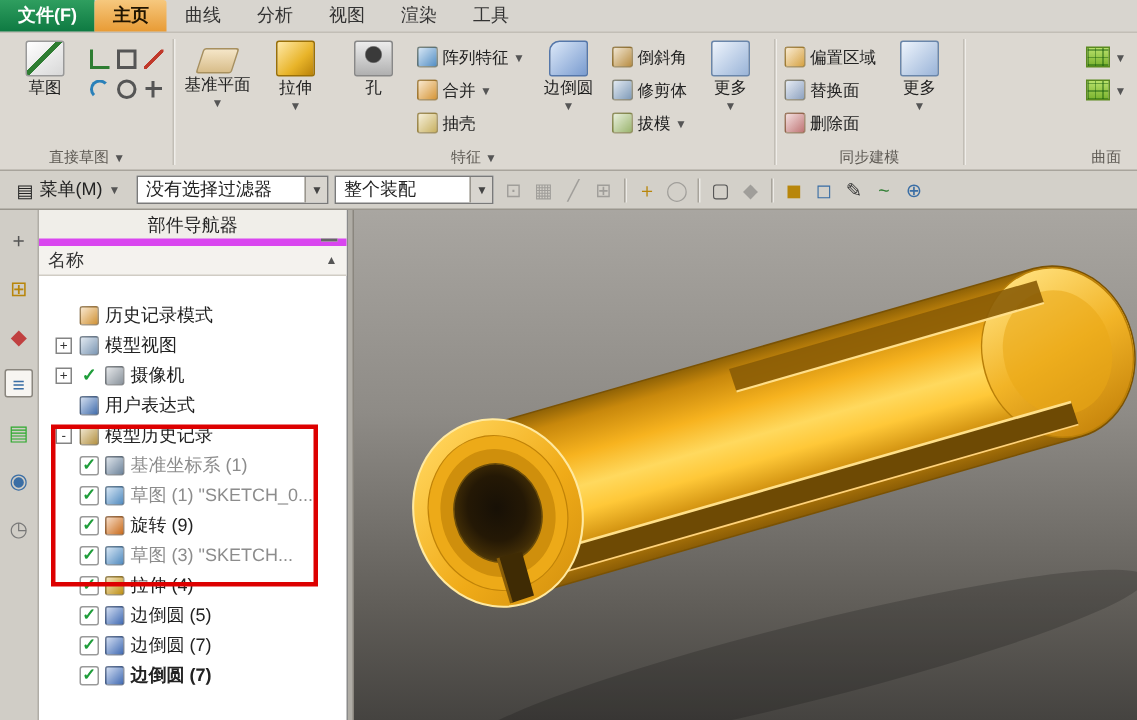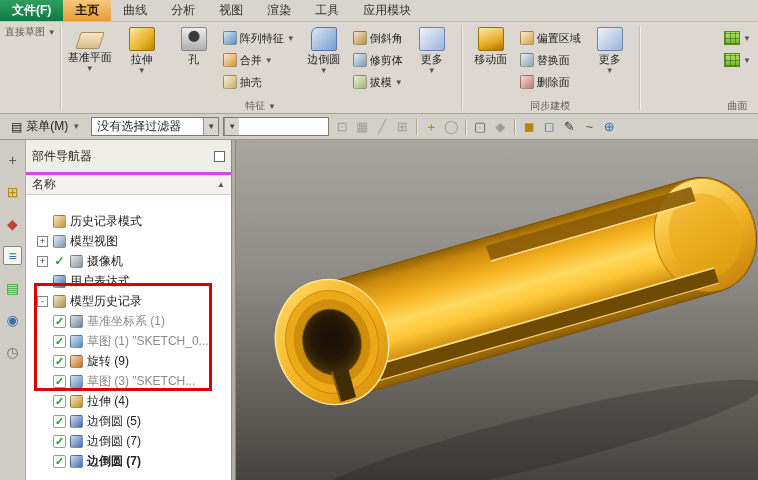--- a/index.html
+++ b/index.html
@@ -67,21 +67,21 @@
   .tsep { width:1px; height:16px; background:#a8a49c; margin:0 3px; box-shadow:1px 0 0 #eceae6; }
 
   
   #main { position:absolute; left:0; top:140px; width:758px; height:340px; }
   #dockbar { position:absolute; left:0; top:0; width:26px; height:340px; background:#d0cdc6; border-right:1px solid #b0ada6;
              display:flex; flex-direction:column; align-items:center; gap:13px; padding-top:10px; }
   .dkico { width:19px; height:19px; display:flex; align-items:center; justify-content:center; font-size:14px; }
   .dkico.active { background:#f7f5f1; border:1px solid #8a867e; border-radius:2px; }
 
   #navigator { position:absolute; left:26px; top:0; width:206px; height:340px; background:#fff; border-right:1px solid #8a8a8a; }
-  .navtitle { height:24px; background:#f0eee9; border-bottom:3px solid #d946ef; display:flex; align-items:center; padding:16px 6px; font-size:12px; color:#222; }
+  .navtitle { height:24px; background:#f0eee9; border-bottom:5px solid #d946ef; display:flex; align-items:center; padding:2px 6px; font-size:12px; color:#222;flex-direction:column; }
   .navtitle .pin { margin-left:auto; width:11px; height:11px; border:1px solid #666; background:#fff; }
   .navheader { height:20px; background:#f4f2ee; border-bottom:1px solid #d0ccc4; display:flex; align-items:center; padding:0 6px; font-size:12px; color:#333; gap:4px;justify-content:space-between; }
   .sorttri { font-size:8px; color:#555; }
   #tree { padding-top:16px; font-size:12px; position:relative; }
   .trow { height:20px; display:flex; align-items:center; padding-left:10px; gap:4px; white-space:nowrap; }
   .trow.gray .tlabel { color:#8c8c8c; }
   .trow.bold .tlabel { font-weight:bold; }
   .texp { width:13px; display:flex; justify-content:center; }
   .tbox { width:11px; height:11px; border:1px solid #848484; background:#fff; font-size:9px; line-height:9px; text-align:center; color:#333; }
   .tcheck { width:13px; height:13px; border:1px solid #9a9a9a; background:#fff; color:#1f9d3a; font-size:11px; line-height:11px; text-align:center; font-weight:bold; border-radius:2px; }
@@ -110,27 +110,40 @@
 
 <div id="tabbar">
   <div class="filetab">文件(F)</div>
   <div id="tabs" style="display: flex;">
       <div class="tab active">主页</div>
       <div class="tab">曲线</div>
       <div class="tab">分析</div>
       <div class="tab">视图</div>
       <div class="tab">渲染</div>
       <div class="tab">工具</div>
-      <div class="tab">应用模块</div>
     </div>
 </div>
 
 <div id="ribbon">
 
   <div class="rgroup">
+    <div class="rgroup-content">
+      <div class="rbig">
+        <div class="bic bic-sketch"></div>
+        <span>草图</span>
+      </div>
+      <div class="minigrid">
+        <div class="mi mi-profile"></div>
+        <div class="mi mi-rect"></div>
+        <div class="mi mi-line"></div>
+        <div class="mi mi-arc"></div>
+        <div class="mi mi-circle"></div>
+        <div class="mi mi-plus"></div>
+      </div>
+    </div>
     <div class="rgroup-label"><span>直接草图</span> <span class="dd">▼</span></div>
   </div>
 
   <div class="gsep"></div>
 
   <div class="rgroup">
     <div class="rgroup-content">
       <div class="rbig">
         <div class="bic bic-plane"></div>
         <span>基准平面</span>
@@ -187,24 +200,20 @@
           <span class="dd">▼</span>
       </div>
     </div>
     <div class="rgroup-label"><span>特征</span> <span class="dd">▼</span></div>
   </div>
 
   <div class="gsep"></div>
 
   <div class="rgroup">
     <div class="rgroup-content">
-      <div class="rbig">
-        <div class="bic bic-move"></div>
-        <span>移动面</span>
-      </div>
       <div class="rcol">
         <div class="rsmall">
             <div class="sic sic-offset"></div>
             <span>偏置区域</span>
           </div>
         <div class="rsmall">
             <div class="sic sic-replace"></div>
             <span>替换面</span>
           </div>
         <div class="rsmall">
@@ -244,20 +253,21 @@
   <div class="menubtn">
     <span>▤</span>
     <span>菜单(M)</span>
     <span class="dd">▼</span>
   </div>
   <div class="combo" style="width:128px;">
     <span class="val">没有选择过滤器</span>
     <span class="cbarr">▼</span>
   </div>
   <div class="combo" style="width:106px;">
+    <span class="val">整个装配</span>
     <span class="cbarr">▼</span>
   </div>
   <div id="tbicons">
       <div class="tbico gray">⊡</div>
       <div class="tbico gray">▦</div>
       <div class="tbico gray">╱</div>
       <div class="tbico gray">⊞</div>
       <div class="tsep"></div>
       <div class="tbico" style="color: rgb(184, 134, 11);">＋</div>
       <div class="tbico gray">◯</div>

